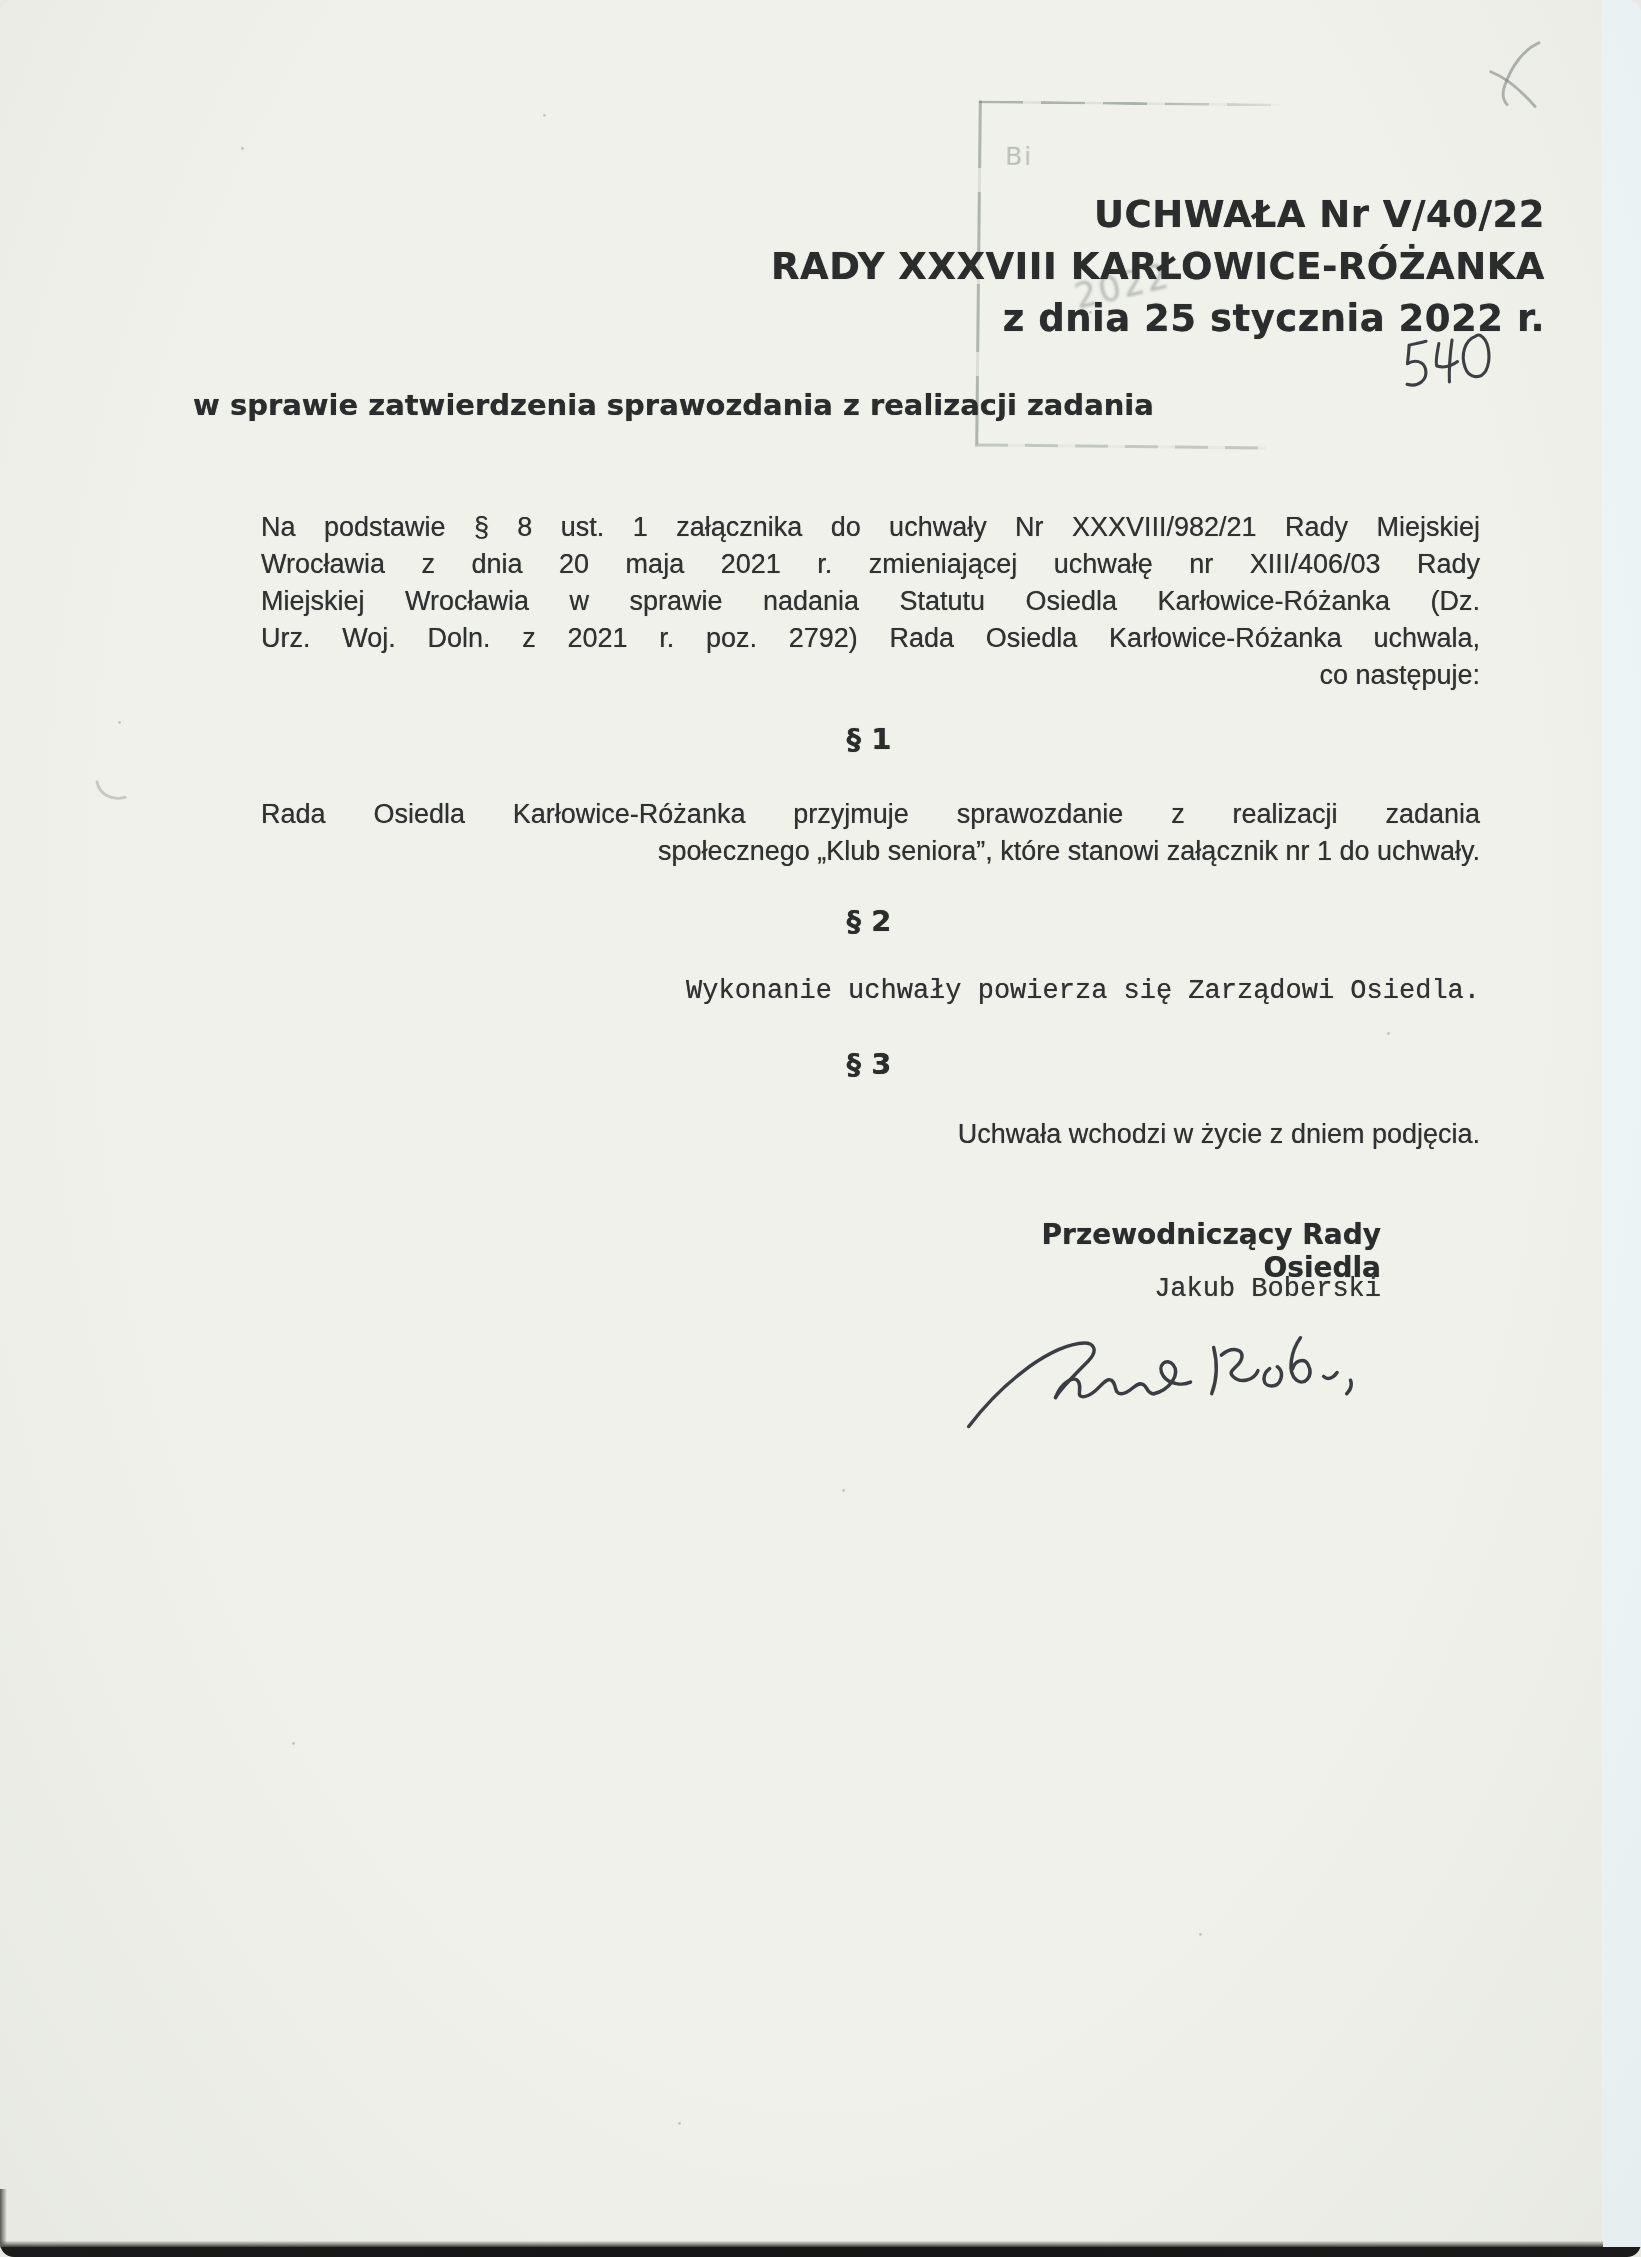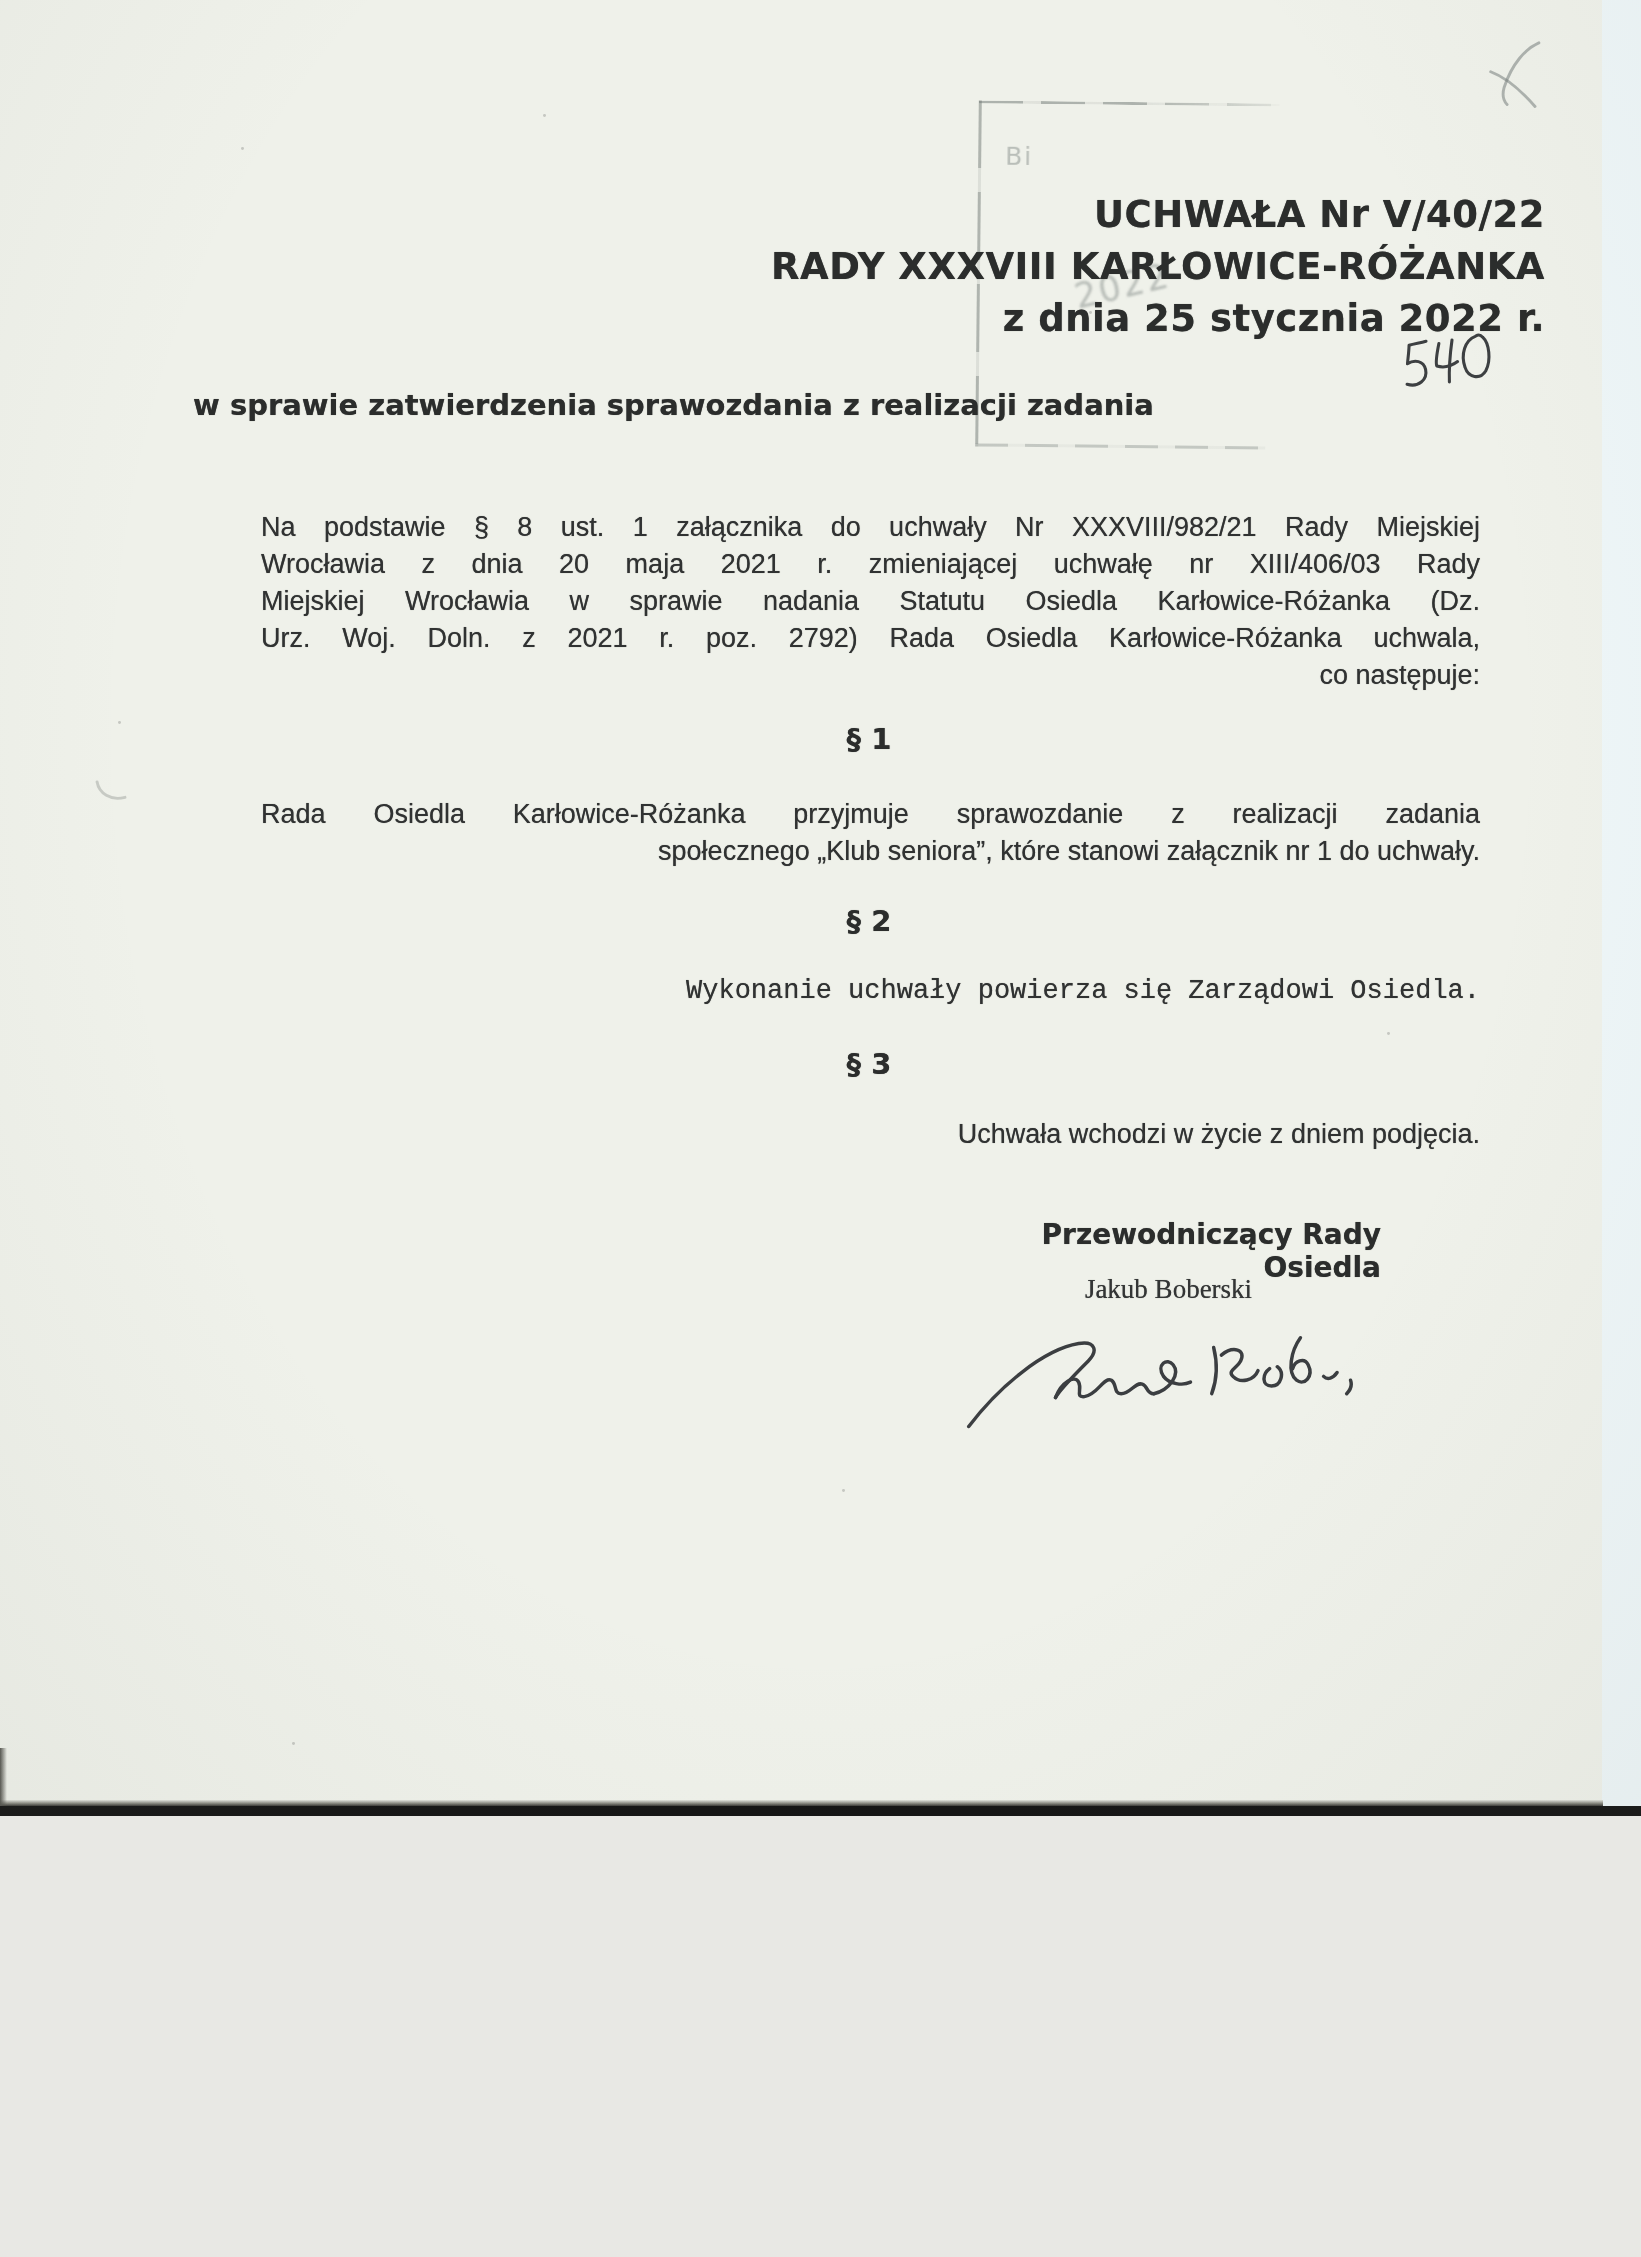--- a/index.html
+++ b/index.html
@@ -1,20 +1,21 @@
 <!DOCTYPE html>
 <html><head>
 <meta charset="utf-8">
 <style>
   html,body{margin:0;padding:0;background:#e8e8e4;}
   .scan{
-    position:relative;width:1641px;height:1816px;overflow:hidden;
+    position:relative;width:1641px;height:2257px;overflow:hidden;
     background:#eff1ea;
     font-family:"DejaVu Sans",sans-serif;
     color:#2d2f2e;
+    border-radius:14px;
   }
   
   .edge-right{position:absolute;right:0;top:0;width:39px;height:2257px;background:#eef6f8;}
   .edge-bottom-black{position:absolute;left:0;bottom:0;width:1641px;height:9.7px;background:#141414;}
   .edge-bottom-shadow{position:absolute;left:0;bottom:9.7px;width:1603px;height:6.8px;
     background:linear-gradient(#e4e6df, #8a8a82 55%, #3a3a36);}
   .edge-left-sliver{position:absolute;left:0;bottom:9.7px;width:6.8px;height:58px;
     background:linear-gradient(90deg,#55554f,transparent);}
   .vignette{position:absolute;inset:0;pointer-events:none;
     background:radial-gradient(ellipse at 50% 40%, rgba(255,255,255,0) 60%, rgba(120,125,115,0.07) 100%);}
@@ -49,22 +50,22 @@
   .sec-head{left:193px;width:1352px;text-align:center;font-weight:bold;font-size:29px;color:#2b2d2c;}
   .sec-head-1{top:722px;}
   .sec-body-1{left:261px;top:796px;width:1219px;}
   .sec-head-2{top:904px;}
   .sec-body-2{left:261px;top:973px;width:1219px;font-family:Liberation Mono, monospace;}
   .sec-head-3{top:1047px;}
   .sec-body-3{left:261px;top:1116px;width:1219px;}
 
   .signer-title{left:956px;top:1218px;width:425px;text-align:right;
     font-weight:bold;font-size:28px;color:#2b2d2c;}
-  .signer-name{left:956px;top:1274px;width:425px;text-align:center;
-    font-family:Liberation Serif, serif;font-size:27px;color:#333535;}
+  .signer-name{left:956px;top:1274px;width:425px;text-align:right;
+    font-family:Liberation Mono, monospace;font-size:27px;color:#333535;}
 
   .handwriting{position:absolute;z-index:3;}
   .sig-svg{left:951px;top:1305px;}
   .num-svg{left:1396px;top:332px;transform:rotate(-7deg);}
   .pencil-svg{left:1483px;top:37px;}
   .arc-svg{left:93px;top:778px;}
 </style>
 </head>
 <body>
 

